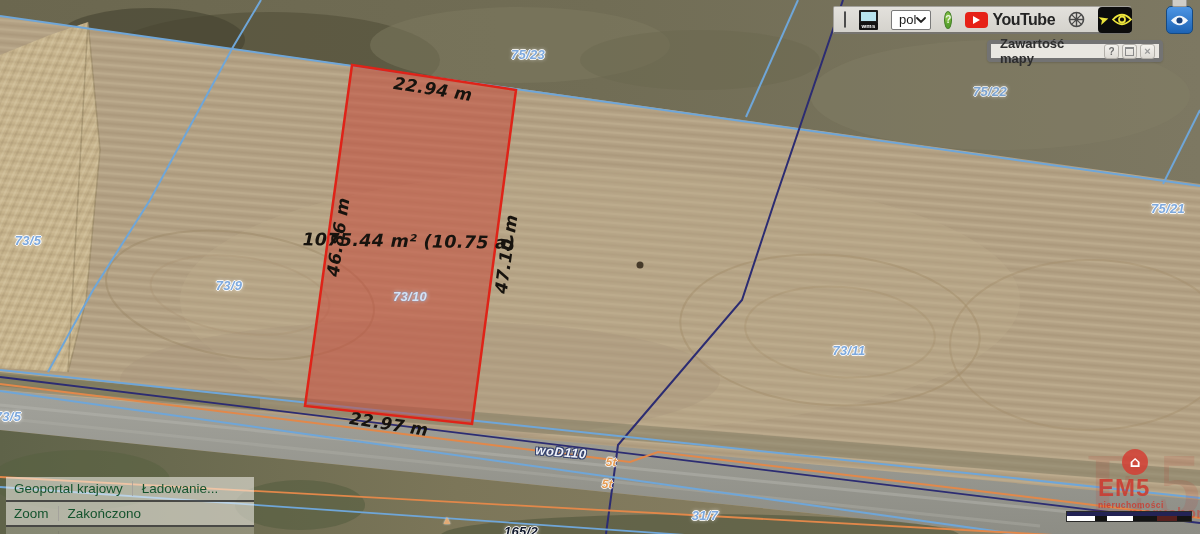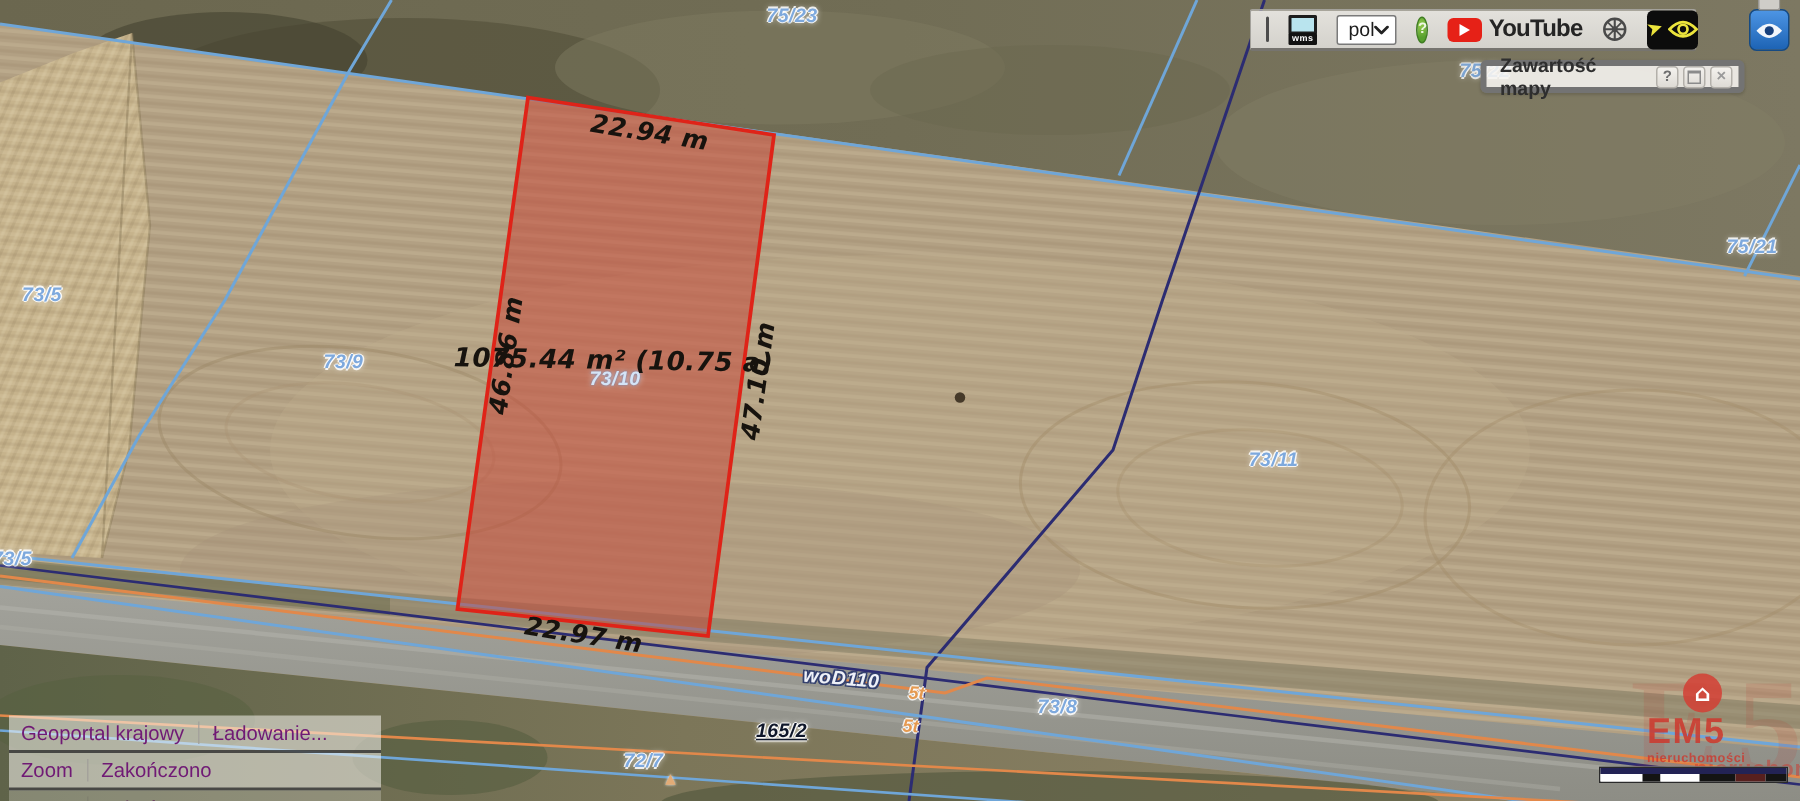--- a/index.html
+++ b/index.html
@@ -11,20 +11,21 @@
   
   #map-svg{position:absolute;left:0;top:0;z-index:0;display:block;}
 
   
   #map-labels{position:absolute;inset:0;z-index:2;pointer-events:none;}
   .mlabel{position:absolute;transform:translate(-50%,-50%) rotate(var(--r,0deg));white-space:nowrap;pointer-events:none;}
   .plabel{
     font:700 italic 13px "Liberation Sans",sans-serif;color:#7ea9dd;letter-spacing:.3px;
     text-shadow:-1px 0 0 rgba(255,255,255,.85),1px 0 0 rgba(255,255,255,.85),
                 0 -1px 0 rgba(255,255,255,.85),0 1px 0 rgba(255,255,255,.85),0 0 4px #fff;
+    margin-top:44px;
   }
   .plabel.bright{color:#d4e4f7;text-shadow:0 0 2px rgba(90,120,180,.9),0 0 4px rgba(255,255,255,.8);}
   .plabel.light{color:#0f172a;text-decoration:underline;}
   .plabel.dim{opacity:.9;}
   .roadlabel{
     font:700 italic 13px "Liberation Sans",sans-serif;color:#eef1f8;letter-spacing:.5px;
     text-shadow:1px 1px 0 #33406e,-1px -1px 0 #33406e,1px -1px 0 #33406e,-1px 1px 0 #33406e;
   }
   .wlabel{
     font:700 italic 12px "Liberation Sans",sans-serif;color:#e59a51;
@@ -91,21 +92,21 @@
     background:linear-gradient(#f4f2ee,#dedbd5);border:1px solid #b3b0aa;
     display:flex;align-items:center;justify-content:center;
     font:700 10px "Liberation Sans",sans-serif;color:#6e6e6e;box-sizing:border-box;}
   #panel-maximize-button .sq{width:7px;height:6px;border:1.5px solid #8b8b8b;border-top-width:2px;}
   #panel-close-button{color:#9a9a9a;font-size:11px;}
 
   
   #status-rows{position:absolute;left:6px;top:477px;width:248px;z-index:5;}
   .status-row{
     height:23px;background:rgba(248,246,241,.55);border-bottom:2px solid rgba(45,45,45,.8);
-    display:flex;align-items:center;font:13.5px "Liberation Sans",sans-serif;color:#701a75;
+    display:flex;align-items:center;font:13.5px "Liberation Sans",sans-serif;color:#14532d;
   }
   .status-row .s-src{padding:0 9px 0 8px;}
   .status-row .s-msg{border-left:1px solid rgba(160,158,152,.8);padding-left:9px;}
   .status-row.faded{opacity:.45;}
 
   
   #watermark{position:absolute;left:1085px;top:438px;width:115px;height:96px;z-index:4;pointer-events:none;}
   #wm-big{position:absolute;left:2px;top:-4px;font:700 88px "Liberation Serif",serif;
     color:rgba(190,45,40,.13);letter-spacing:12px;}
   #wm-house-badge{position:absolute;left:37px;top:11px;width:26px;height:26px;border-radius:50%;
@@ -220,21 +221,21 @@
 </svg>
 
 <div id="map-labels">
     <span class="mlabel plabel" style="left: 528px; top: 10px;">75/23</span>
     <span class="mlabel plabel dim" style="left: 990px; top: 47px;">75/22</span>
     <span class="mlabel plabel" style="left: 1168px; top: 164px;">75/21</span>
     <span class="mlabel plabel" style="left: 28px; top: 196px;">73/5</span>
     <span class="mlabel plabel" style="left: 229px; top: 241px; font-style: italic;">73/9</span>
     <span class="mlabel plabel" style="left: 849px; top: 306px;">73/11</span>
     <span class="mlabel plabel" style="left: 8px; top: 372px;">73/5</span>
-    <span class="mlabel plabel" style="left: 705px; top: 471px;">73/8</span>
+    <span class="mlabel plabel" style="left: 705px; top: 471px;">31/7</span>
     <span class="mlabel plabel" style="left: 429px; top: 507px;">72/7</span>
     <span class="mlabel plabel light" style="left: 521px; top: 487px;">165/2</span>
     <span class="mlabel plabel bright" style="left: 410px; top: 252px;">73/10</span>
     <span class="mlabel roadlabel" style="left: 561px; top: 452px; --r: 5deg;">woD110</span>
     <span class="mlabel wlabel" style="left: 611px; top: 462px; --r: 3deg;">5t</span>
     <span class="mlabel wlabel" style="left: 607px; top: 484px; --r: 3deg;">5t</span>
     <span class="mlabel measure" style="left: 433px; top: 89px; --r: 9deg;">22.94 m</span>
     <span class="mlabel measure" style="left: 338px; top: 237px; --r: -82deg;">46.86 m</span>
     <span class="mlabel measure" style="left: 506px; top: 254px; --r: -82deg;">47.10 m</span>
     <span class="mlabel measure" style="left: 389px; top: 424px; --r: 9deg;">22.97 m</span>

